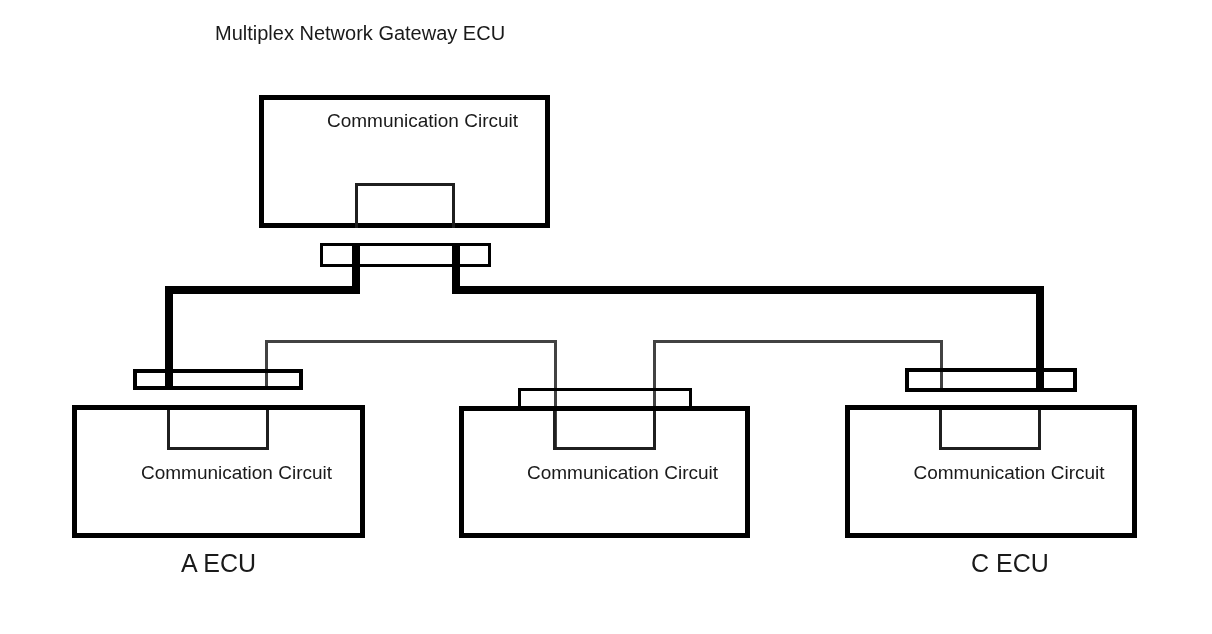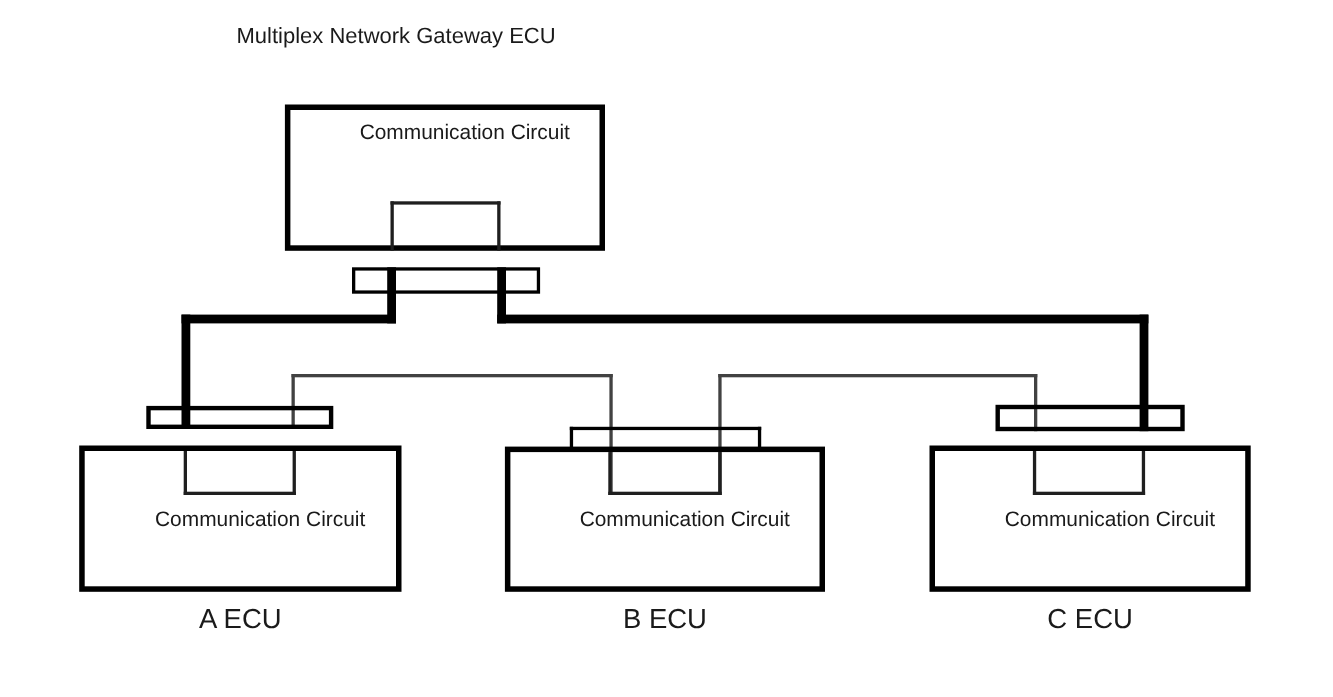--- a/index.html
+++ b/index.html
@@ -99,20 +99,19 @@
   <div class="abs bar-thick" style="left:905px; top:368px; width:172px; height:24px;"></div>
 
   <div class="abs ecu-box" style="left:72px; top:405px; width:293px; height:133px;"></div>
   <div class="abs stub" style="left:167px; top:410px; width:102px; height:40px;"></div>
   <div class="abs circuit-label" style="left:72px; top:462px; width:293px;">Communication Circuit</div>
   <div class="abs ecu-name" style="left:72px; top:549px; width:293px;">A ECU</div>
 
   <div class="abs ecu-box" style="left:459px; top:406px; width:291px; height:132px;"></div>
   <div class="abs stub" style="left:553px; top:411px; width:103px; height:39px;"></div>
   <div class="abs circuit-label" style="left:459px; top:462px; width:291px;">Communication Circuit</div>
-  <div class="abs ecu-name" style="left:459px; top:549px; width:291px;">B ECU</div>
 
   <div class="abs ecu-box" style="left:845px; top:405px; width:292px; height:133px;"></div>
   <div class="abs stub" style="left:939px; top:410px; width:102px; height:40px;"></div>
   <div class="abs circuit-label" style="left:845px; top:462px; width:292px;">Communication Circuit</div>
-  <div class="abs ecu-name" style="left:845px; top:549px; width:292px;">C ECU</div>
+  <div class="abs ecu-name" style="left:864px; top:549px; width:292px;">C ECU</div>
 
 </div>
 
 </body></html>

